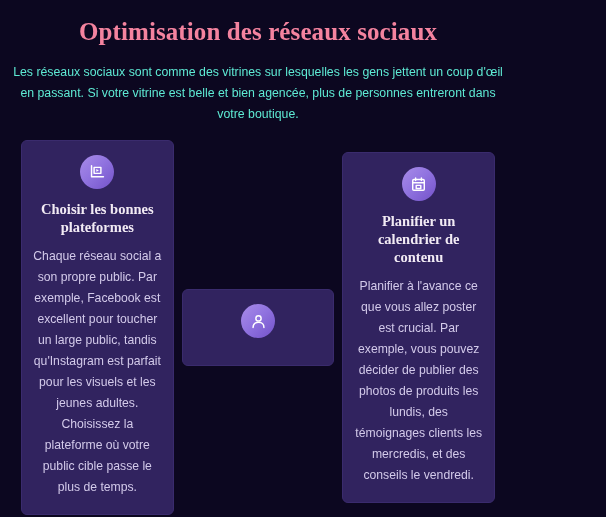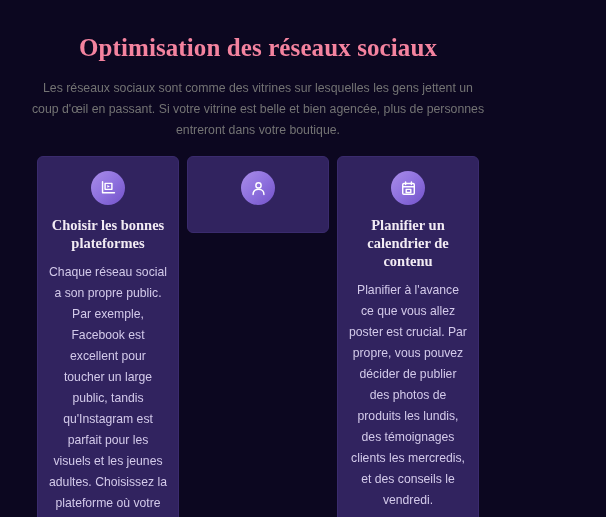--- a/index.html
+++ b/index.html
@@ -13,52 +13,52 @@
   body {
     background: #0c0720;
     font-family: "Liberation Sans", sans-serif;
     color: #e3dcf2;
     -webkit-font-smoothing: antialiased;
   }
 
   .page {
     width: 516px;
     height: 517px;
-    padding: 16px;
+    padding: 0;
     position: relative;
     border-radius: 28px;
   }
 
   
   .page-title {
     font-family: "Liberation Serif", serif;
     font-weight: bold;
     font-size: 25px;
     line-height: 30px;
     text-align: center;
     color: #f4839f;
     padding-top: 17px;
     letter-spacing: 0.1px;
   }
 
   .intro {
     font-size: 12.3px;
     line-height: 21px;
-    color: #737373;
+    color: #5eead4;
     text-align: center;
     padding: 15px 13px 0 13px;
   }
 
   
   .cards-row {
     display: flex;
     gap: 8px;
     padding: 0 21px;
     margin-top: 15px;
-    align-items: flex-start;
+    align-items: center;
   }
 
   .card {
     background: #31235f;
     border-radius: 6px;
     flex: 1 1 0;
     padding: 14px 11px 16px 11px;
     border: 1px solid #3a2b6d;
     min-width: 0;
   }
@@ -165,21 +165,21 @@
       <div class="icon-badge">
         <svg viewBox="0 0 20 20" aria-hidden="true">
           <rect x="3.2" y="4.2" width="13.6" height="12.6" rx="1.3"></rect>
           <path d="M3.2 8 L16.8 8"></path>
           <path d="M6.6 2.4 L6.6 5.4"></path>
           <path d="M13.4 2.4 L13.4 5.4"></path>
           <path d="M7.3 11 L12.7 11 L12.7 14.6 L7.3 14.6 Z"></path>
         </svg>
       </div>
       <div class="card-title">Planifier un calendrier de contenu</div>
-      <div class="card-body">Planifier à l'avance ce que vous allez poster est crucial. Par propre, vous pouvez décider de publier des photos de produits les lundis, des témoignages clients les mercredis, et des conseils le vendredi.</div>
+      <div class="card-body">Planifier à l'avance ce que vous allez poster est crucial. Par exemple, vous pouvez décider de publier des photos de produits les lundis, des témoignages clients les mercredis, et des conseils le vendredi.</div>
     </div>
 
   </div>
 
   <div class="card-wide">
     <div class="icon-badge">
       <svg viewBox="0 0 20 20" aria-hidden="true">
         <path d="M3 2.4 L3 13.4"></path>
         <path d="M3.6 11.4 L7.4 6.6 L10.4 9.2 L15.6 3.6"></path>
         <path d="M13.2 3.6 L15.9 3.6 L15.9 6.2"></path>

